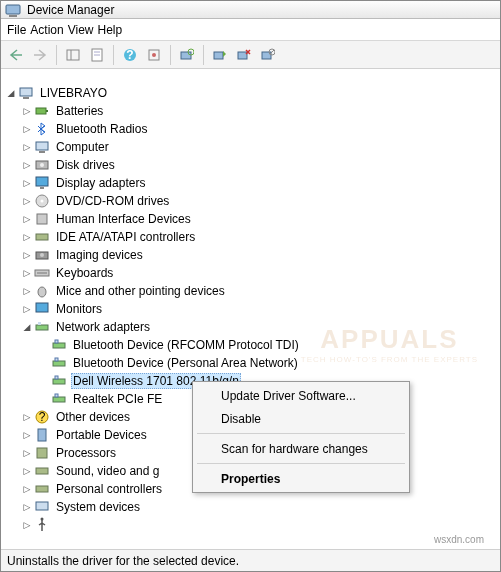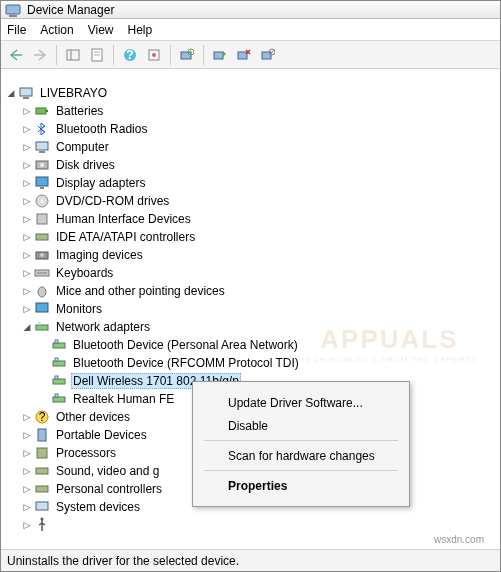--- a/index.html
+++ b/index.html
@@ -2,36 +2,36 @@
 <html><head>
 <meta charset="utf-8">
 <style>
 * { box-sizing: border-box; margin: 0; padding: 0; font-family: "Segoe UI", Tahoma, sans-serif; font-size: 12px; }
 body { width: 501px; height: 572px; background: #fff; overflow: hidden; border: 1px solid #888; position: relative; }
 
 .titlebar { height: 18px; background: linear-gradient(#fdfdfd,#e8e8e8); border-bottom: 1px solid #bbb; display:flex; align-items:center; padding: 0 4px; }
 .titlebar .icon { width:16px; height:16px; margin-right:6px; }
 .titlebar .title { flex:1; }
 
-.menubar { height: 22px; display:flex; align-items:center; padding: 0 6px; gap: 14px; border-bottom:1px solid #d8d8d8; }
+.menubar { height: 22px; display:flex; align-items:center; padding: 0 6px; gap: 4px; border-bottom:1px solid #d8d8d8; }
 .menubar span { cursor:default; }
 
 .toolbar { height: 28px; display:flex; align-items:center; padding: 2px 4px; gap:2px; border-bottom:1px solid #d0d0d0; background:#f4f4f4; }
 .toolbar .tb { width:22px; height:22px; display:flex; align-items:center; justify-content:center; border:1px solid transparent; border-radius:2px; cursor:default; }
 .toolbar .sep { width:1px; height:20px; background:#ccc; margin:0 3px; }
 
 .tree-area { position:absolute; top:79px; bottom:23px; left:0; right:0; overflow:auto; padding:4px 2px; }
 .node { display:flex; align-items:center; height:18px; white-space:nowrap; }
 .node .ind { display:inline-block; }
 .node .exp { width:12px; height:12px; display:inline-flex; align-items:center; justify-content:center; font-size:9px; color:#555; cursor:default; margin-right:1px; }
 .node .ic { width:16px; height:16px; margin-right:4px; display:inline-flex; align-items:center; justify-content:center; }
 .node .lbl { padding:0 2px; }
 .node.selected .lbl { background:#cce8ff; border:1px dotted #7aa7d8; padding:0 1px; }
 
-.ctxmenu { position:absolute; left:191px; top:380px; width:218px; background:#f5f5f5; border:1px solid #999; box-shadow:2px 2px 5px rgba(0,0,0,.25); padding:9px;text-align:right; }
+.ctxmenu { position:absolute; left:191px; top:380px; width:218px; background:#f5f5f5; border:1px solid #999; box-shadow:2px 2px 5px rgba(0,0,0,.25); padding:2px;text-align:right; }
 .ctxmenu .mi { height:23px; display:flex; align-items:center; padding:0 8px 0 26px; cursor:default; }
 .ctxmenu .mi.hover { background:#e8f0fa; border:1px solid #a0c8e8; padding:0 7px 0 25px; }
 .ctxmenu .mi.bold { font-weight:bold; }
 .ctxmenu .msep { height:1px; background:#d0d0d0; margin:3px 2px; }
 
 .statusbar { position:absolute; bottom:0; left:0; right:0; height:22px; border-top:1px solid #d0d0d0; background:#f4f4f4; display:flex; align-items:center; padding:8px 6px; font-size:11px; }
 
 .watermark { position:absolute; right:22px; top:244px; opacity:.13; pointer-events:none; text-align:center; }
 .watermark .wm1 { font-size:26px; font-weight:bold; color:#b05a00; letter-spacing:2px;}
 .watermark .wm2 { font-size:8px; color:#b05a00; letter-spacing:1px; }
@@ -285,51 +285,51 @@
     <span class="lbl">Network adapters</span>
       </div>
       <div class="node">
         <span class="ind" style="width:48px"></span>
         <span class="ic">
           <svg width="16" height="16">
             <rect x="2" y="6" width="12" height="5" fill="#8c7" stroke="#575"></rect>
             <rect x="4" y="3" width="3" height="3" fill="#cde" stroke="#57a"></rect>
           </svg>
         </span>
-        <span class="lbl">Bluetooth Device (Personal Area Network)</span>
+        <span class="lbl">Bluetooth Device (RFCOMM Protocol TDI)</span>
       </div>
       <div class="node">
         <span class="ind" style="width:48px"></span>
         <span class="ic">
           <svg width="16" height="16">
             <rect x="2" y="6" width="12" height="5" fill="#8c7" stroke="#575"></rect>
             <rect x="4" y="3" width="3" height="3" fill="#cde" stroke="#57a"></rect>
           </svg>
         </span>
-        <span class="lbl">Bluetooth Device (RFCOMM Protocol TDI)</span>
+        <span class="lbl">Bluetooth Device (Personal Area Network)</span>
       </div>
       <div class="node selected">
         <span class="ind" style="width:48px"></span>
         <span class="ic">
           <svg width="16" height="16">
             <rect x="2" y="6" width="12" height="5" fill="#8c7" stroke="#575"></rect>
             <rect x="4" y="3" width="3" height="3" fill="#cde" stroke="#57a"></rect>
           </svg>
         </span>
         <span class="lbl">Dell Wireless 1701 802.11b/g/n</span>
       </div>
       <div class="node">
         <span class="ind" style="width:48px"></span>
         <span class="ic">
           <svg width="16" height="16">
             <rect x="2" y="6" width="12" height="5" fill="#8c7" stroke="#575"></rect>
             <rect x="4" y="3" width="3" height="3" fill="#cde" stroke="#57a"></rect>
           </svg>
         </span>
-        <span class="lbl">Realtek Human FE</span>
+        <span class="lbl">Realtek PCIe FE</span>
       </div>
       <div class="node">
         <span class="ind" style="width:18px"></span>
     <span class="exp">▷</span>
     <span class="ic">
           <svg width="16" height="16">
             <circle cx="8" cy="8" r="6" fill="#fd5" stroke="#a80"></circle>
             <text x="8" y="12" text-anchor="middle" font-size="10">?</text>
           </svg>
         </span>

